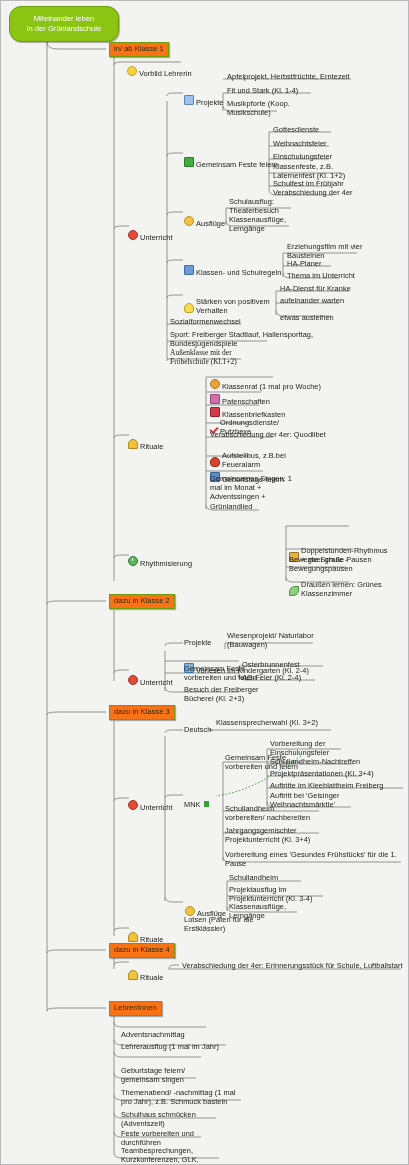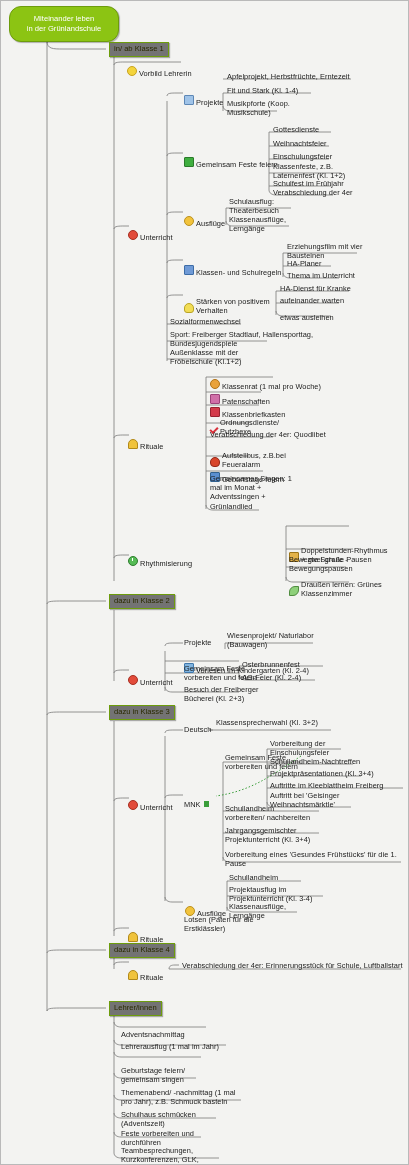--- a/index.html
+++ b/index.html
@@ -49,21 +49,21 @@
     font-size:7.6px;line-height:10.5px;
     text-align:center;
     display:flex;align-items:center;justify-content:center;
     white-space:pre-line;
     font-weight:400;
   }
 
   
   .lvl1{
     position:absolute;
-    background:#737373;
+    background:#f97316;
     border:1px solid #6d9c0c;
     color:#2a2a00;
     font-size:7.6px;
     line-height:10px;
     padding:1px 4px 2px 4px;
     box-shadow:1px 1px 1px rgba(0,0,0,.30);
     white-space:nowrap;
   }
 
   
@@ -314,21 +314,21 @@
     <span class="ic ic-bulb" style="vertical-align:-5px;"></span><span class="tx">Stärken von positivem
 Verhalten</span>
   </div>
   <div class="node" style="left:279px;top:283px;">HA-Dienst für Kranke</div>
   <div class="node" style="left:279px;top:295px;">aufeinander warten</div>
   <div class="node" style="left:279px;top:312px;">etwas ausleihen</div>
 
   <div class="node" style="left:169px;top:316px;">Sozialformenwechsel</div>
   <div class="node" style="left:169px;top:329px;">Sport: Freiberger Stadtlauf, Hallensporttag,
 Bundesjugendspiele</div>
-  <div class="node" style="left:169px;top:347px;">Außenklasse mit der
+  <div class="node" style="left:169px;top:347px;font-family:Liberation Serif, serif;">Außenklasse mit der
 Fröbelschule (Kl.1+2)</div>
 
   <div class="node" style="left:127px;top:429px;">
     <span class="ic ic-pin"></span><span class="tx">Rituale</span>
   </div>
   <div class="node" style="left:209px;top:369px;text-decoration:underline;">
     <span class="ic ic-key"></span><span class="tx">Klassenrat (1 mal pro Woche)</span>
   </div>
   <div class="node" style="left:209px;top:384px;">
     <span class="ic ic-mask"></span><span class="tx">Patenschaften</span>

